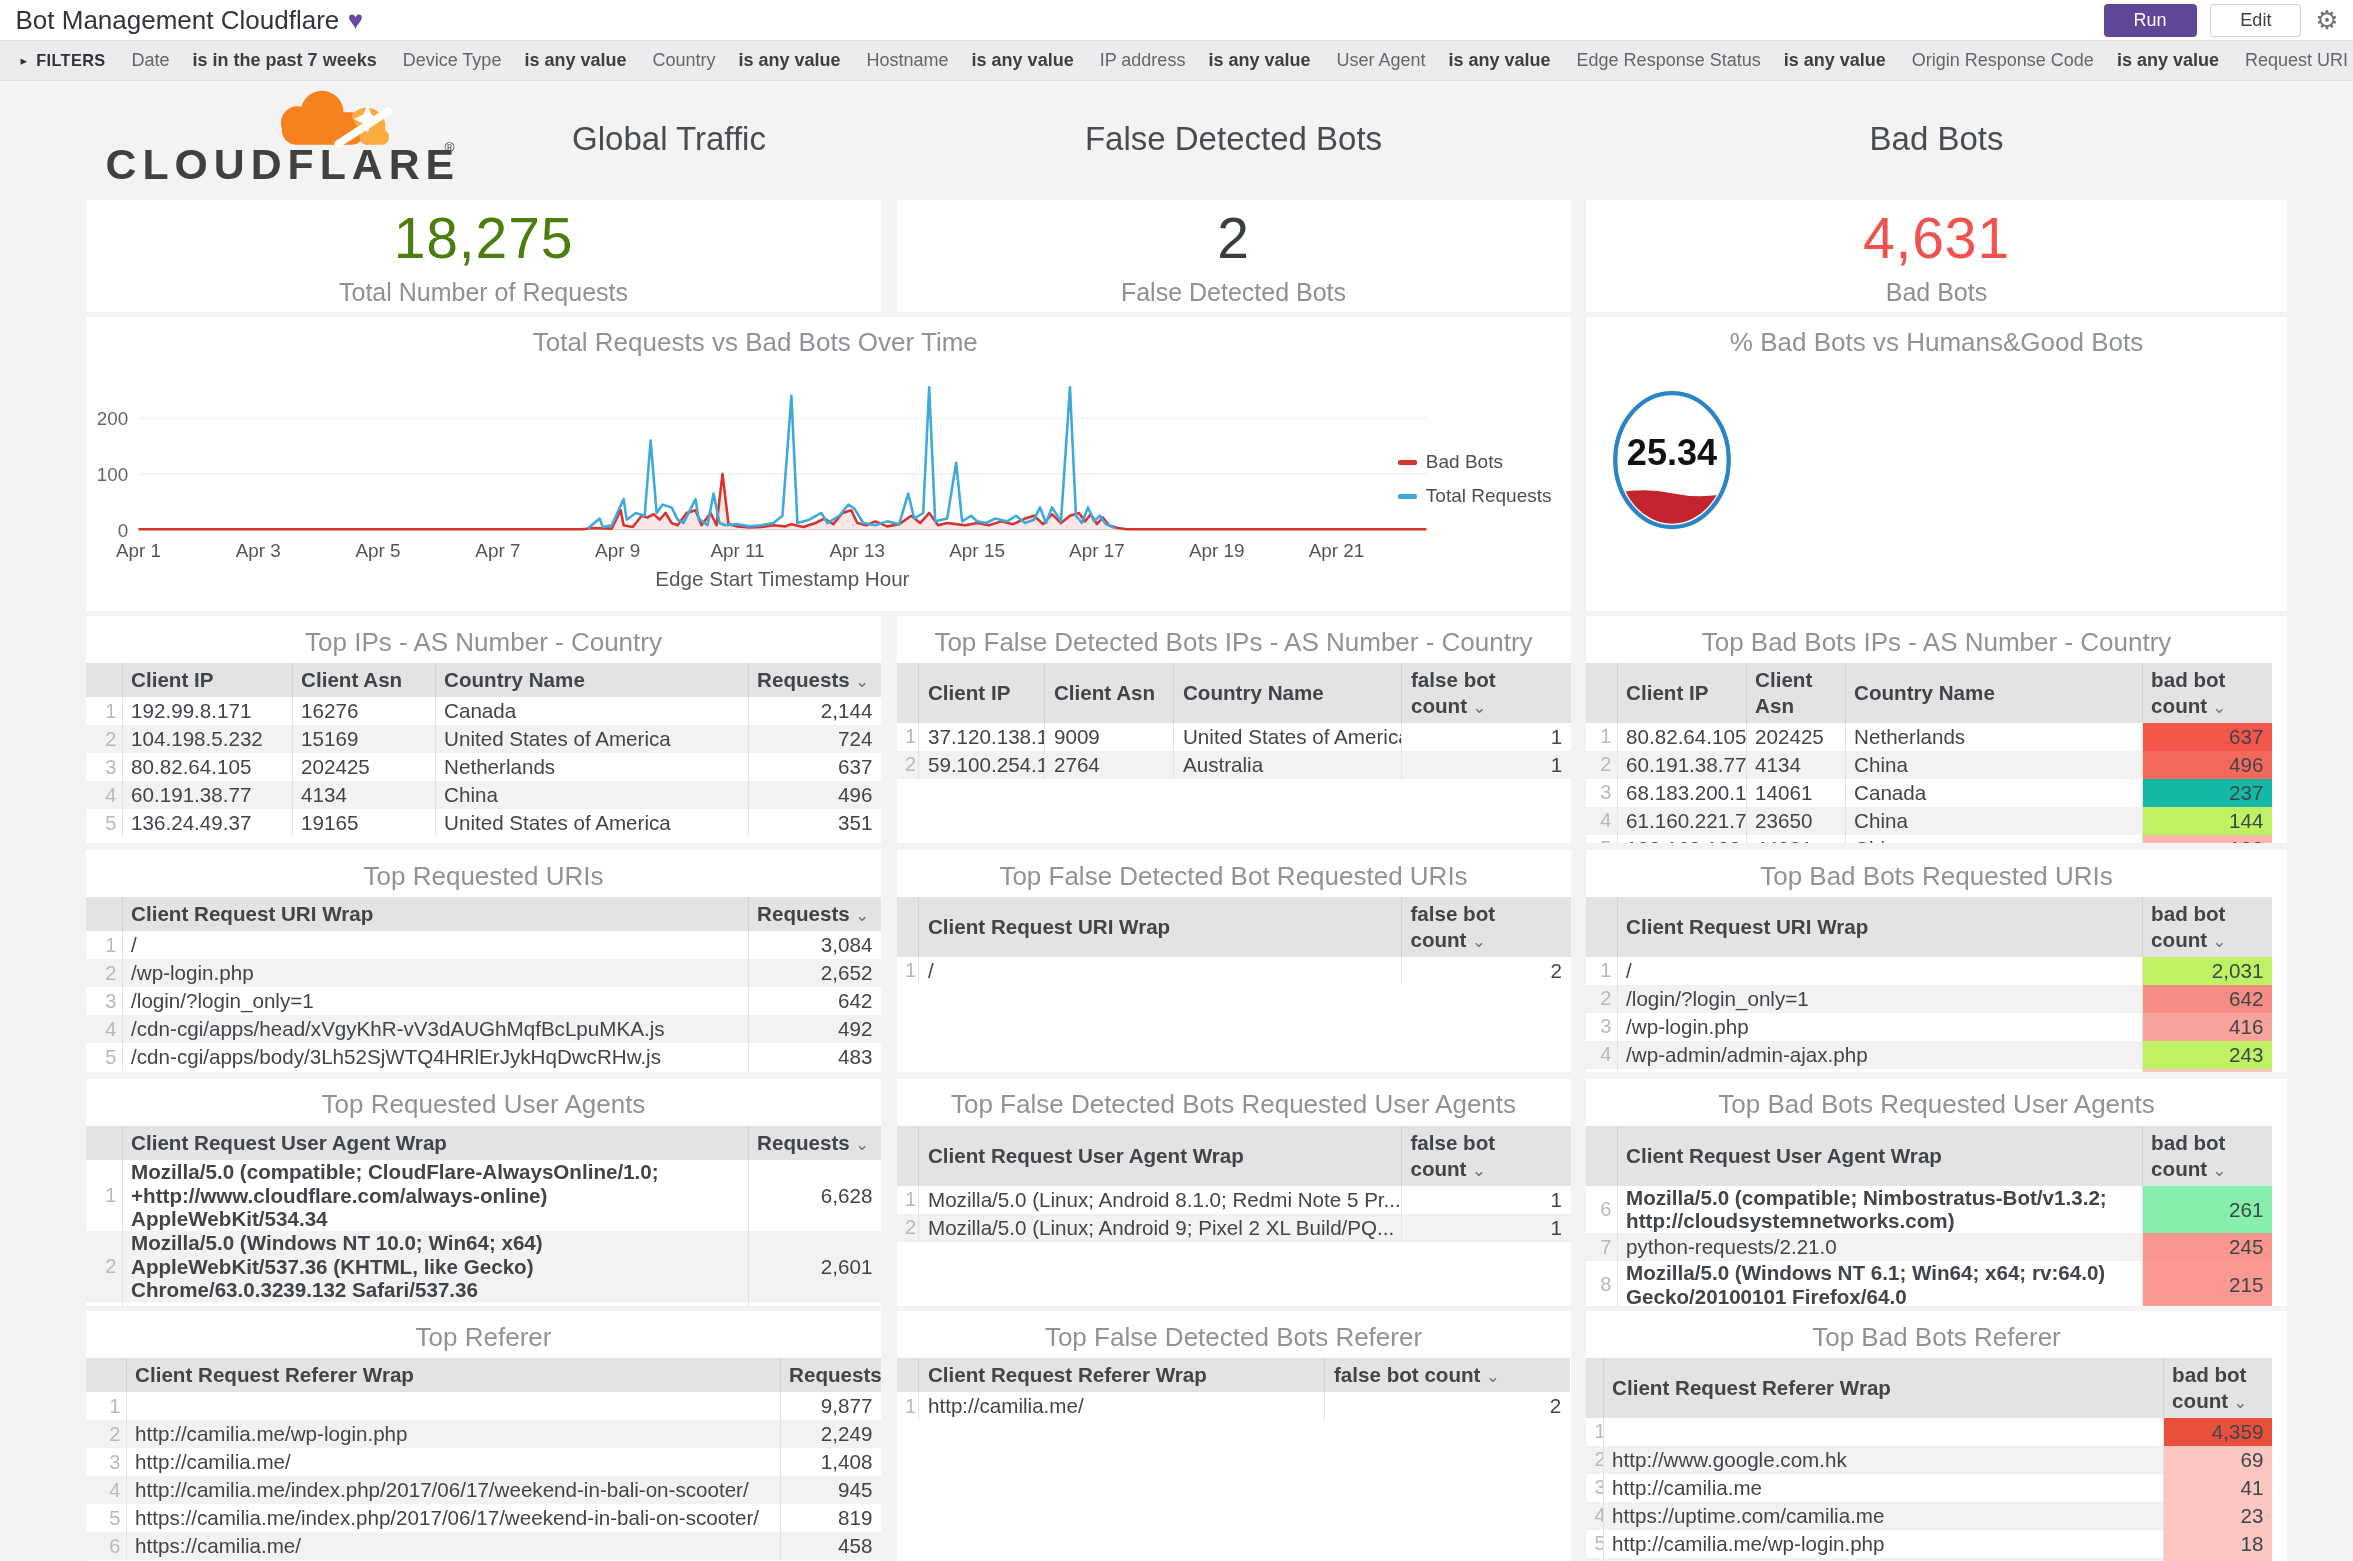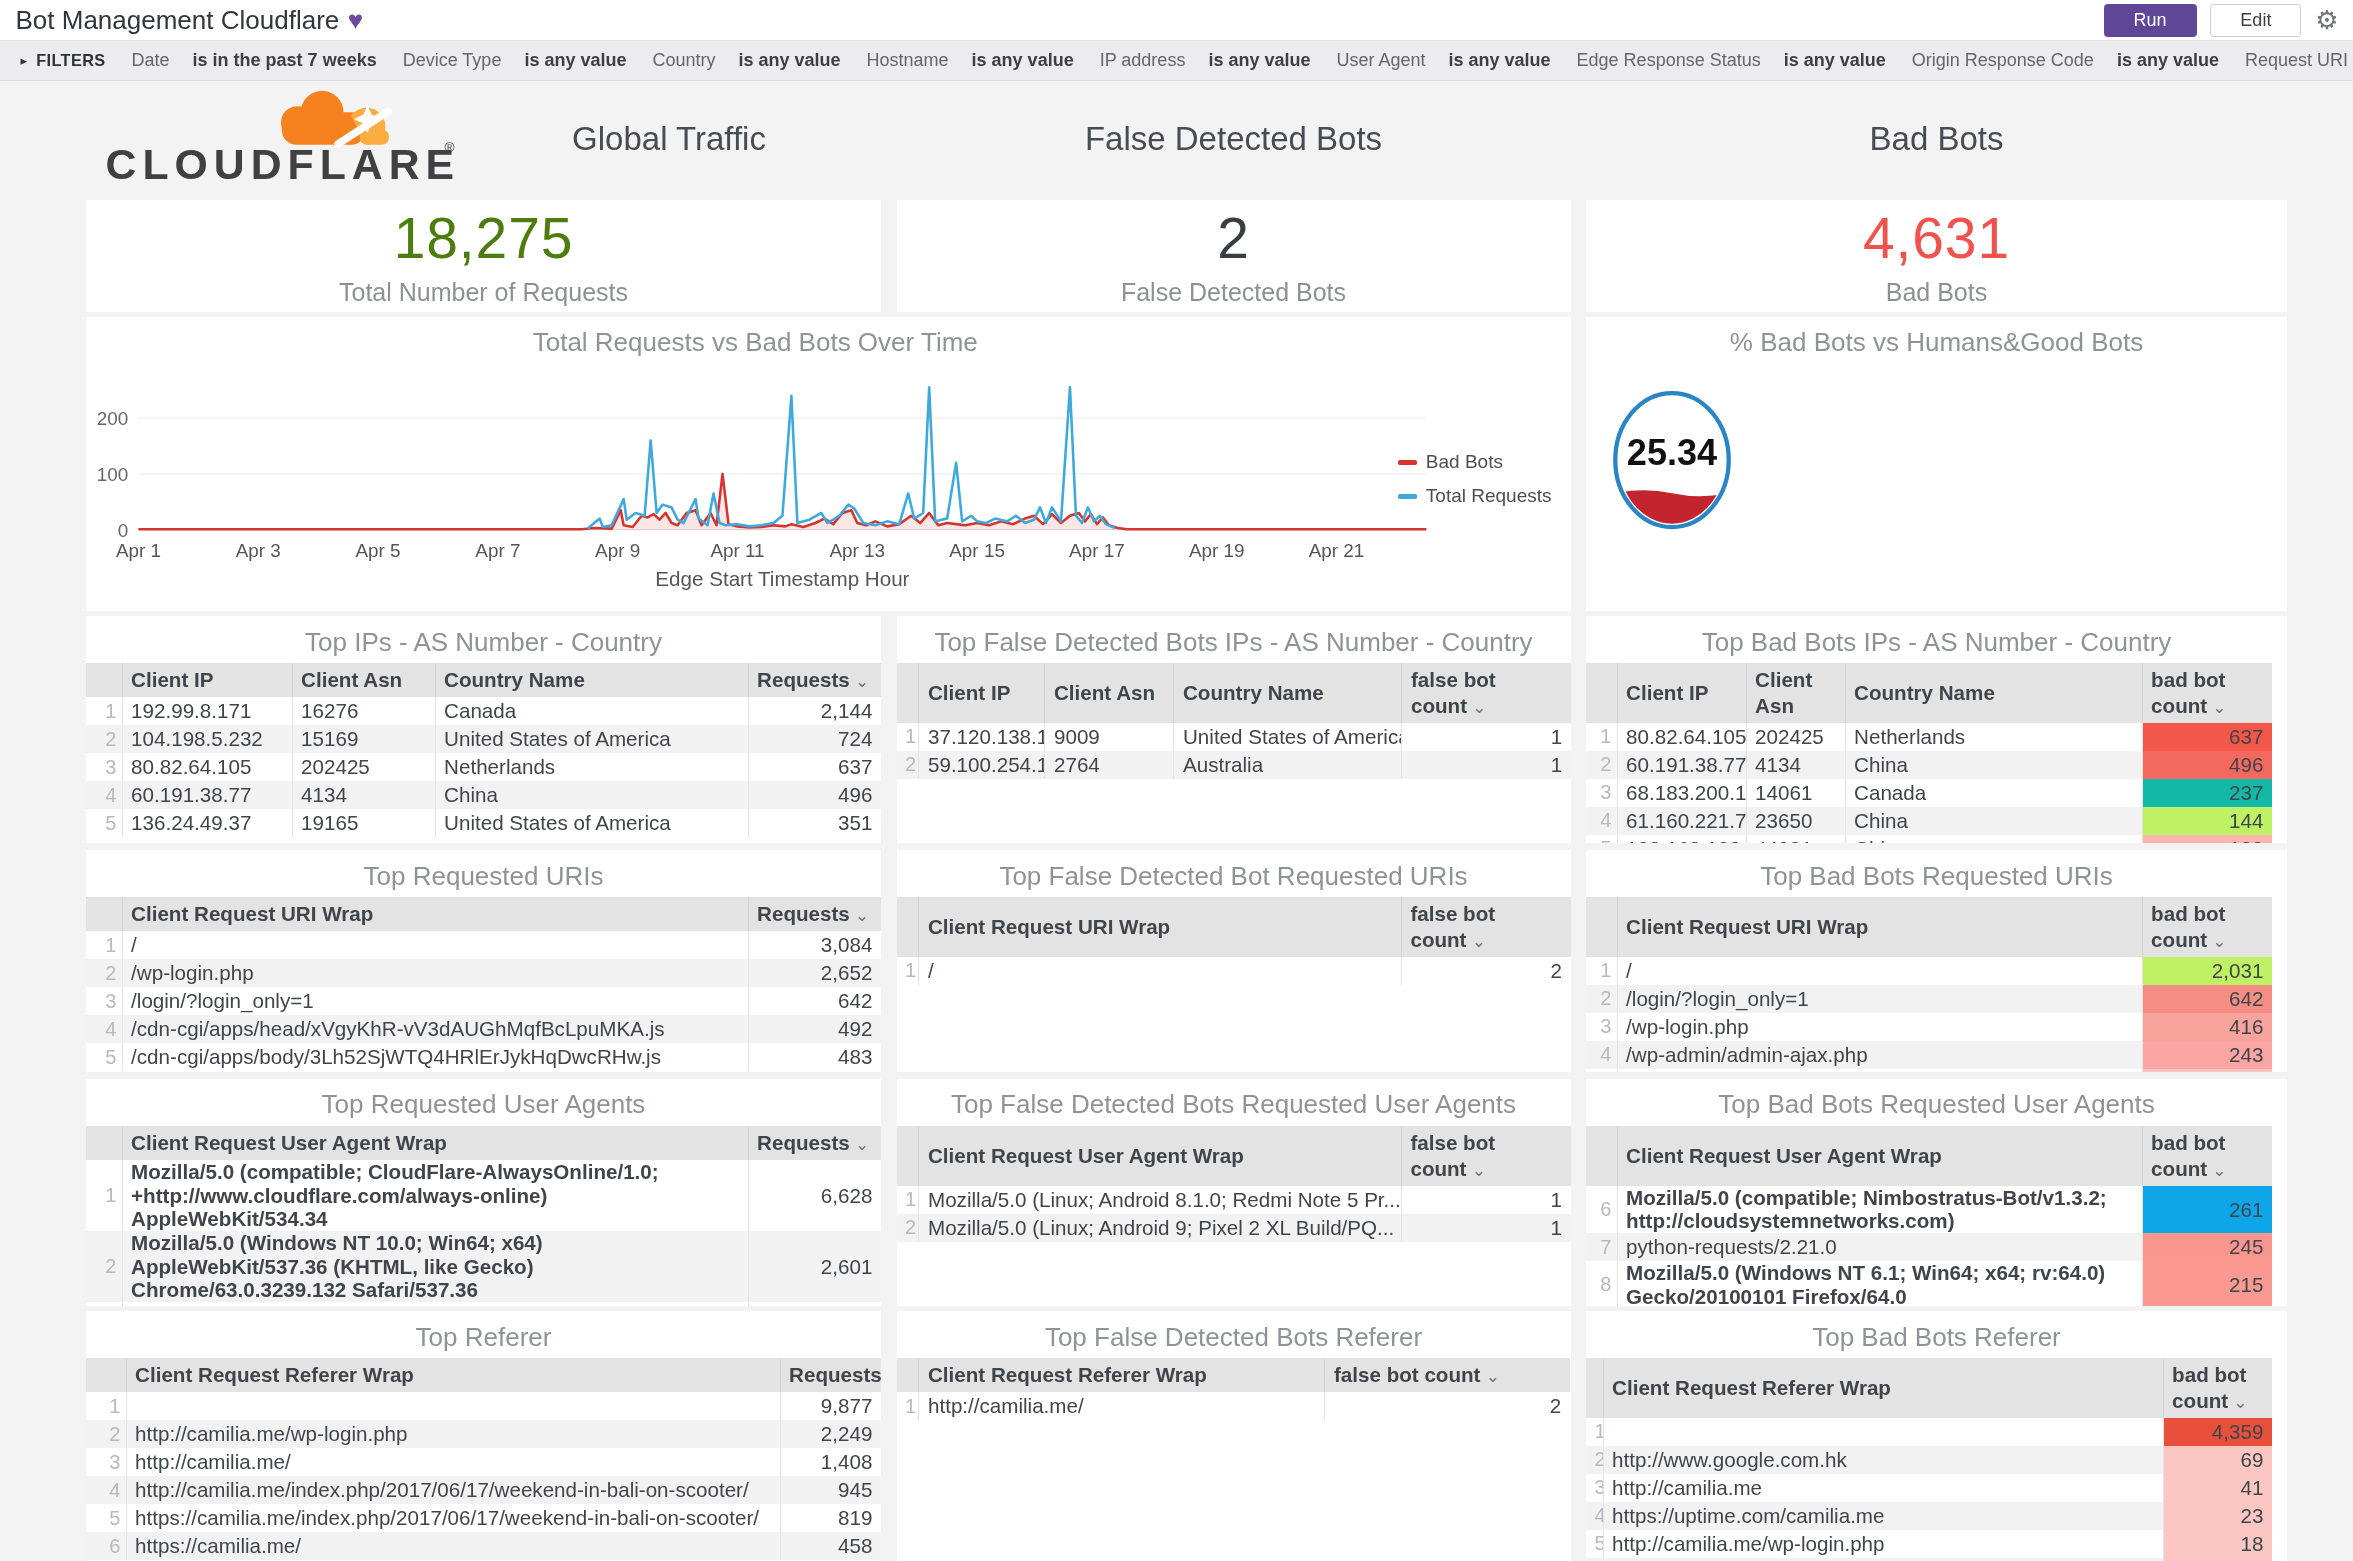--- a/index.html
+++ b/index.html
@@ -493,21 +493,21 @@
               <td class="val" style="background: rgb(245, 141, 132);">642</td>
             </tr>
             <tr class="odd">
               <td class="rownum">3</td>
               <td>/wp-login.php</td>
               <td class="val" style="background: rgb(248, 163, 155);">416</td>
             </tr>
             <tr class="even">
               <td class="rownum">4</td>
               <td>/wp-admin/admin-ajax.php</td>
-              <td class="val" style="background: #fca5a5;">243</td>
+              <td class="val" style="background: #bef264;">243</td>
             </tr>
             <tr class="odd">
               <td class="rownum">5</td>
               <td>/xmlrpc.php</td>
               <td class="val" style="background: rgb(252, 196, 191);">124</td>
             </tr>
           </tbody>
         </table>
     </div>
   </div>
@@ -593,21 +593,21 @@
             <tr>
               <th class="num-h"></th>
               <th>Client Request User Agent Wrap</th>
               <th>bad bot count<span class="sort-caret">⌄</span></th>
             </tr>
           </thead>
           <tbody>
             <tr class="odd">
               <td class="rownum">6</td>
               <td class="wrapcell">Mozilla/5.0 (compatible; Nimbostratus-Bot/v1.3.2; http://cloudsystemnetworks.com)</td>
-              <td class="val" style="background: #0ea5e9; margin-left: 25px;">261</td>
+              <td class="val" style="background: #86efac; margin-left: 25px;">261</td>
             </tr>
             <tr class="even">
               <td class="rownum">7</td>
               <td>python-requests/2.21.0</td>
               <td class="val" style="background: rgb(249, 150, 142);">245</td>
             </tr>
             <tr class="odd">
               <td class="rownum">8</td>
               <td class="wrapcell">Mozilla/5.0 (Windows NT 6.1; Win64; x64; rv:64.0) Gecko/20100101 Firefox/64.0</td>
               <td class="val" style="background: rgb(249, 153, 146);">215</td>

